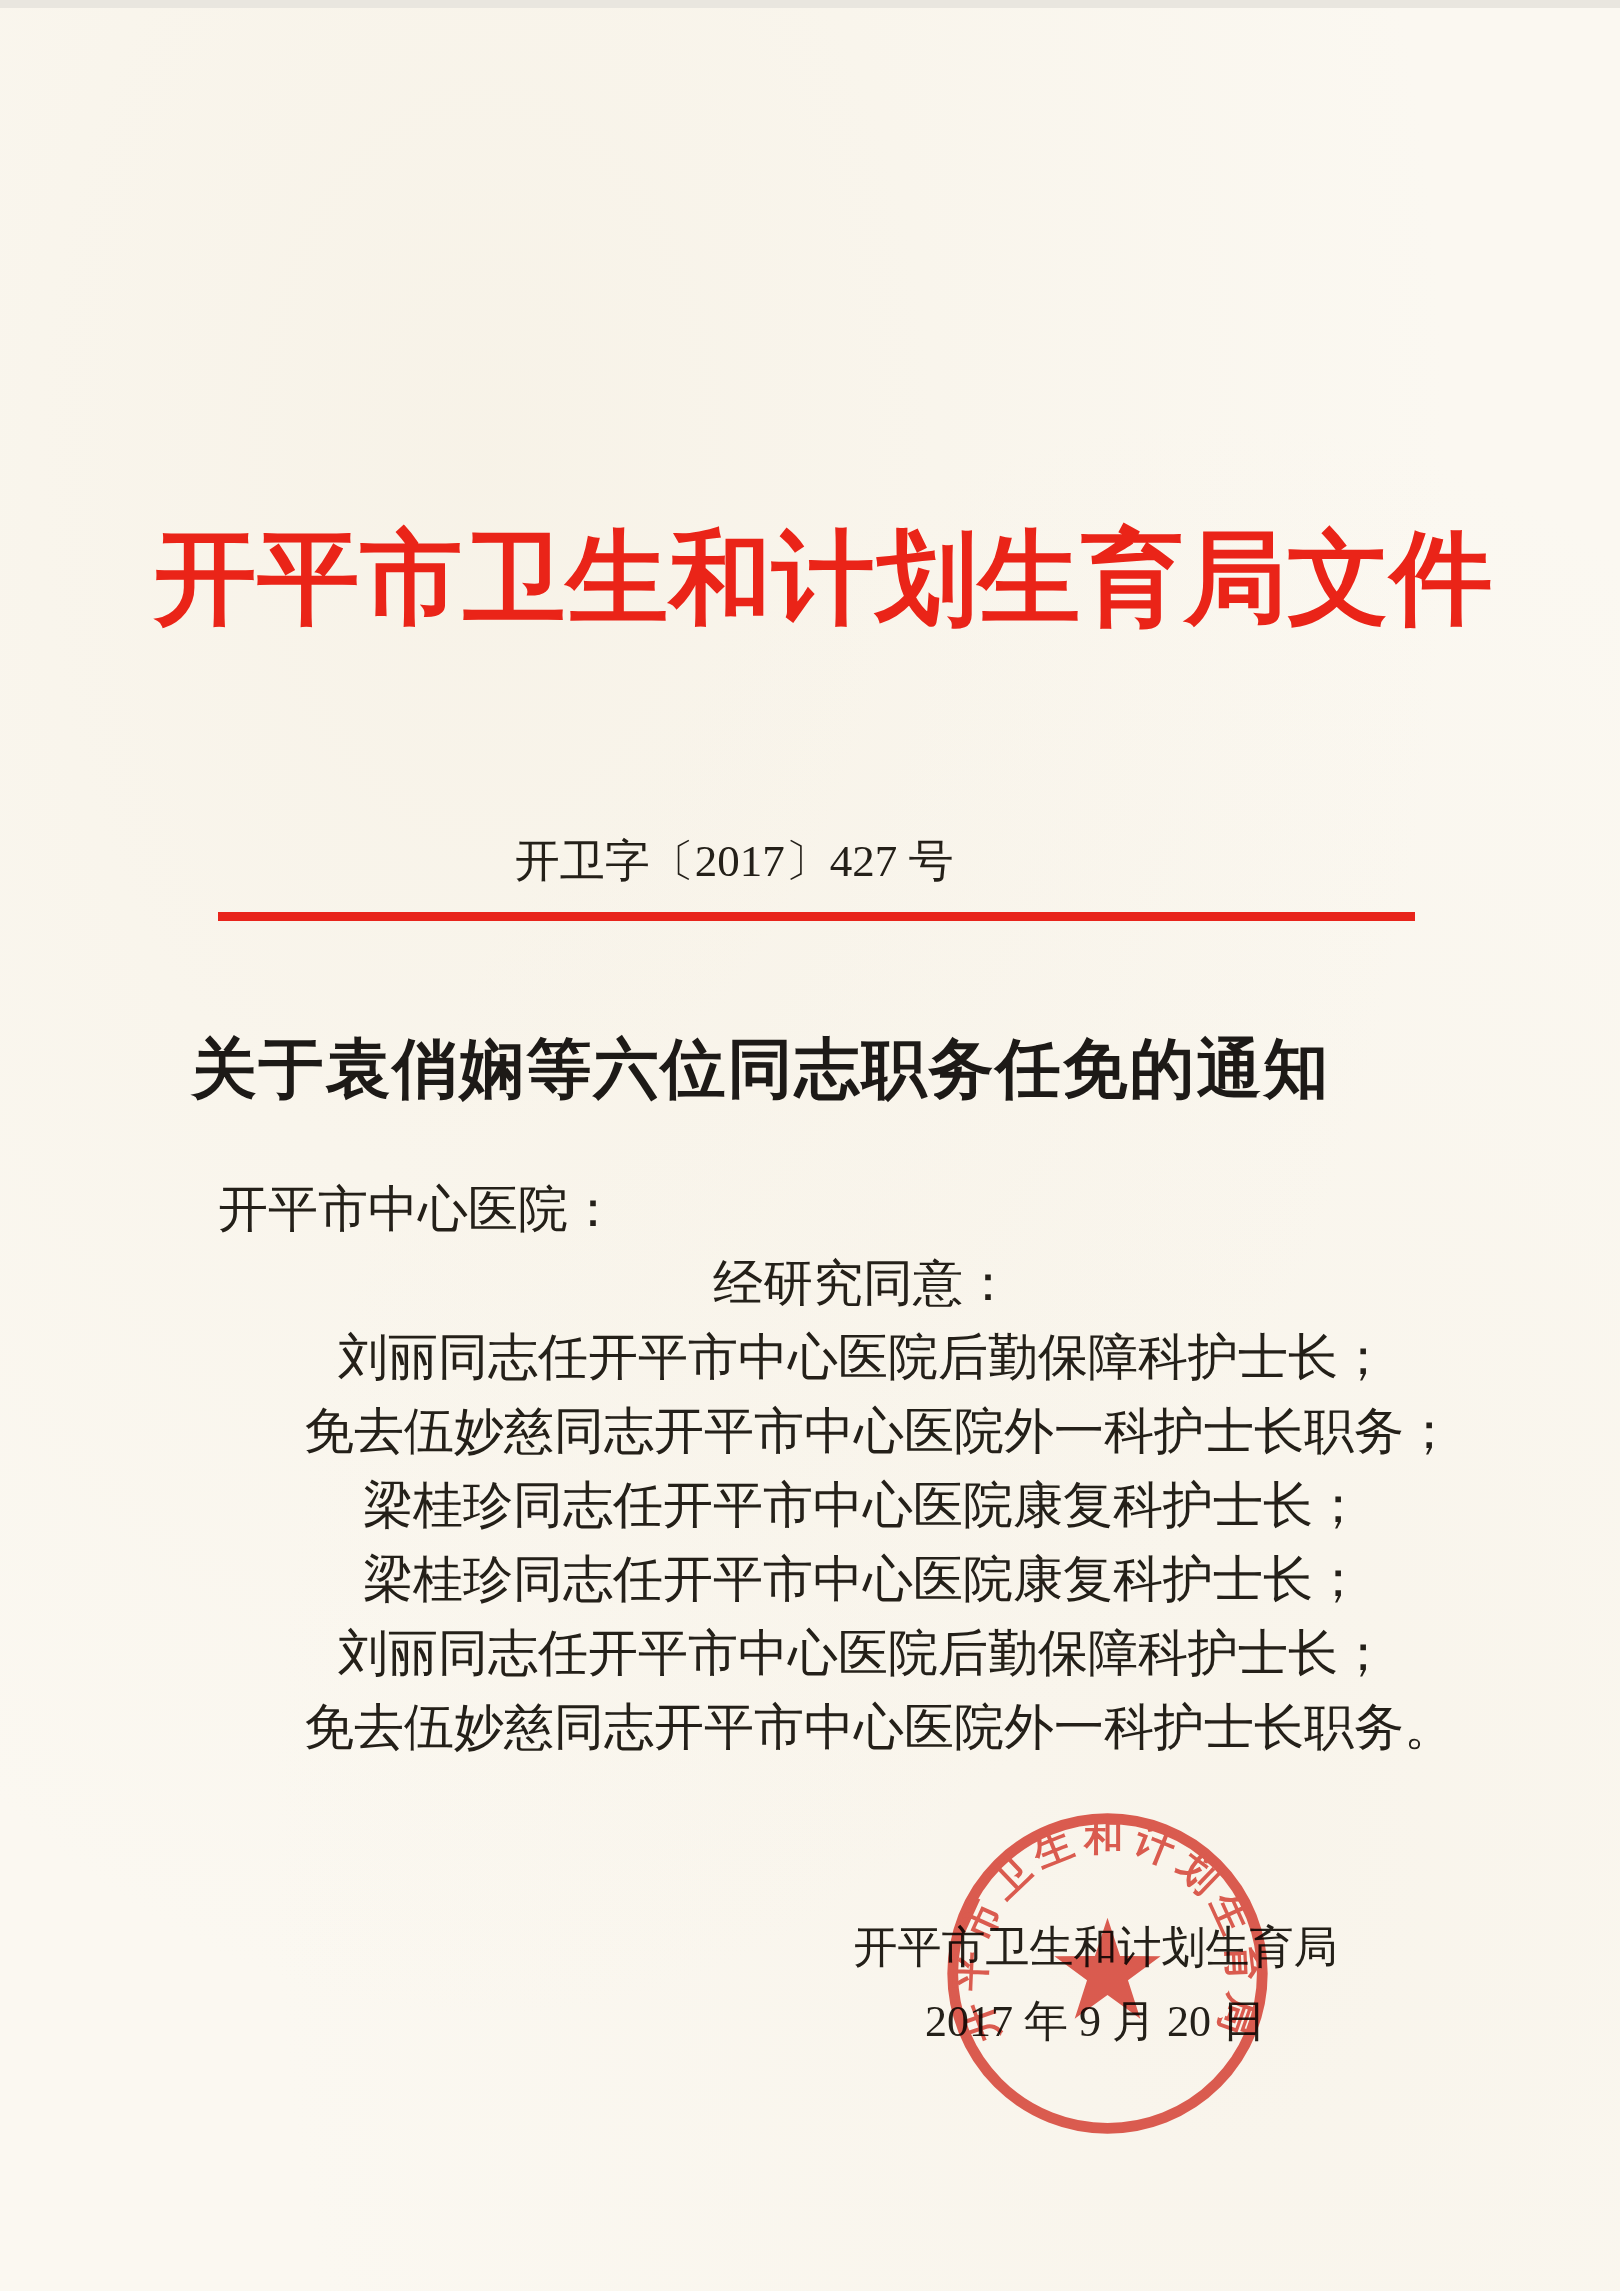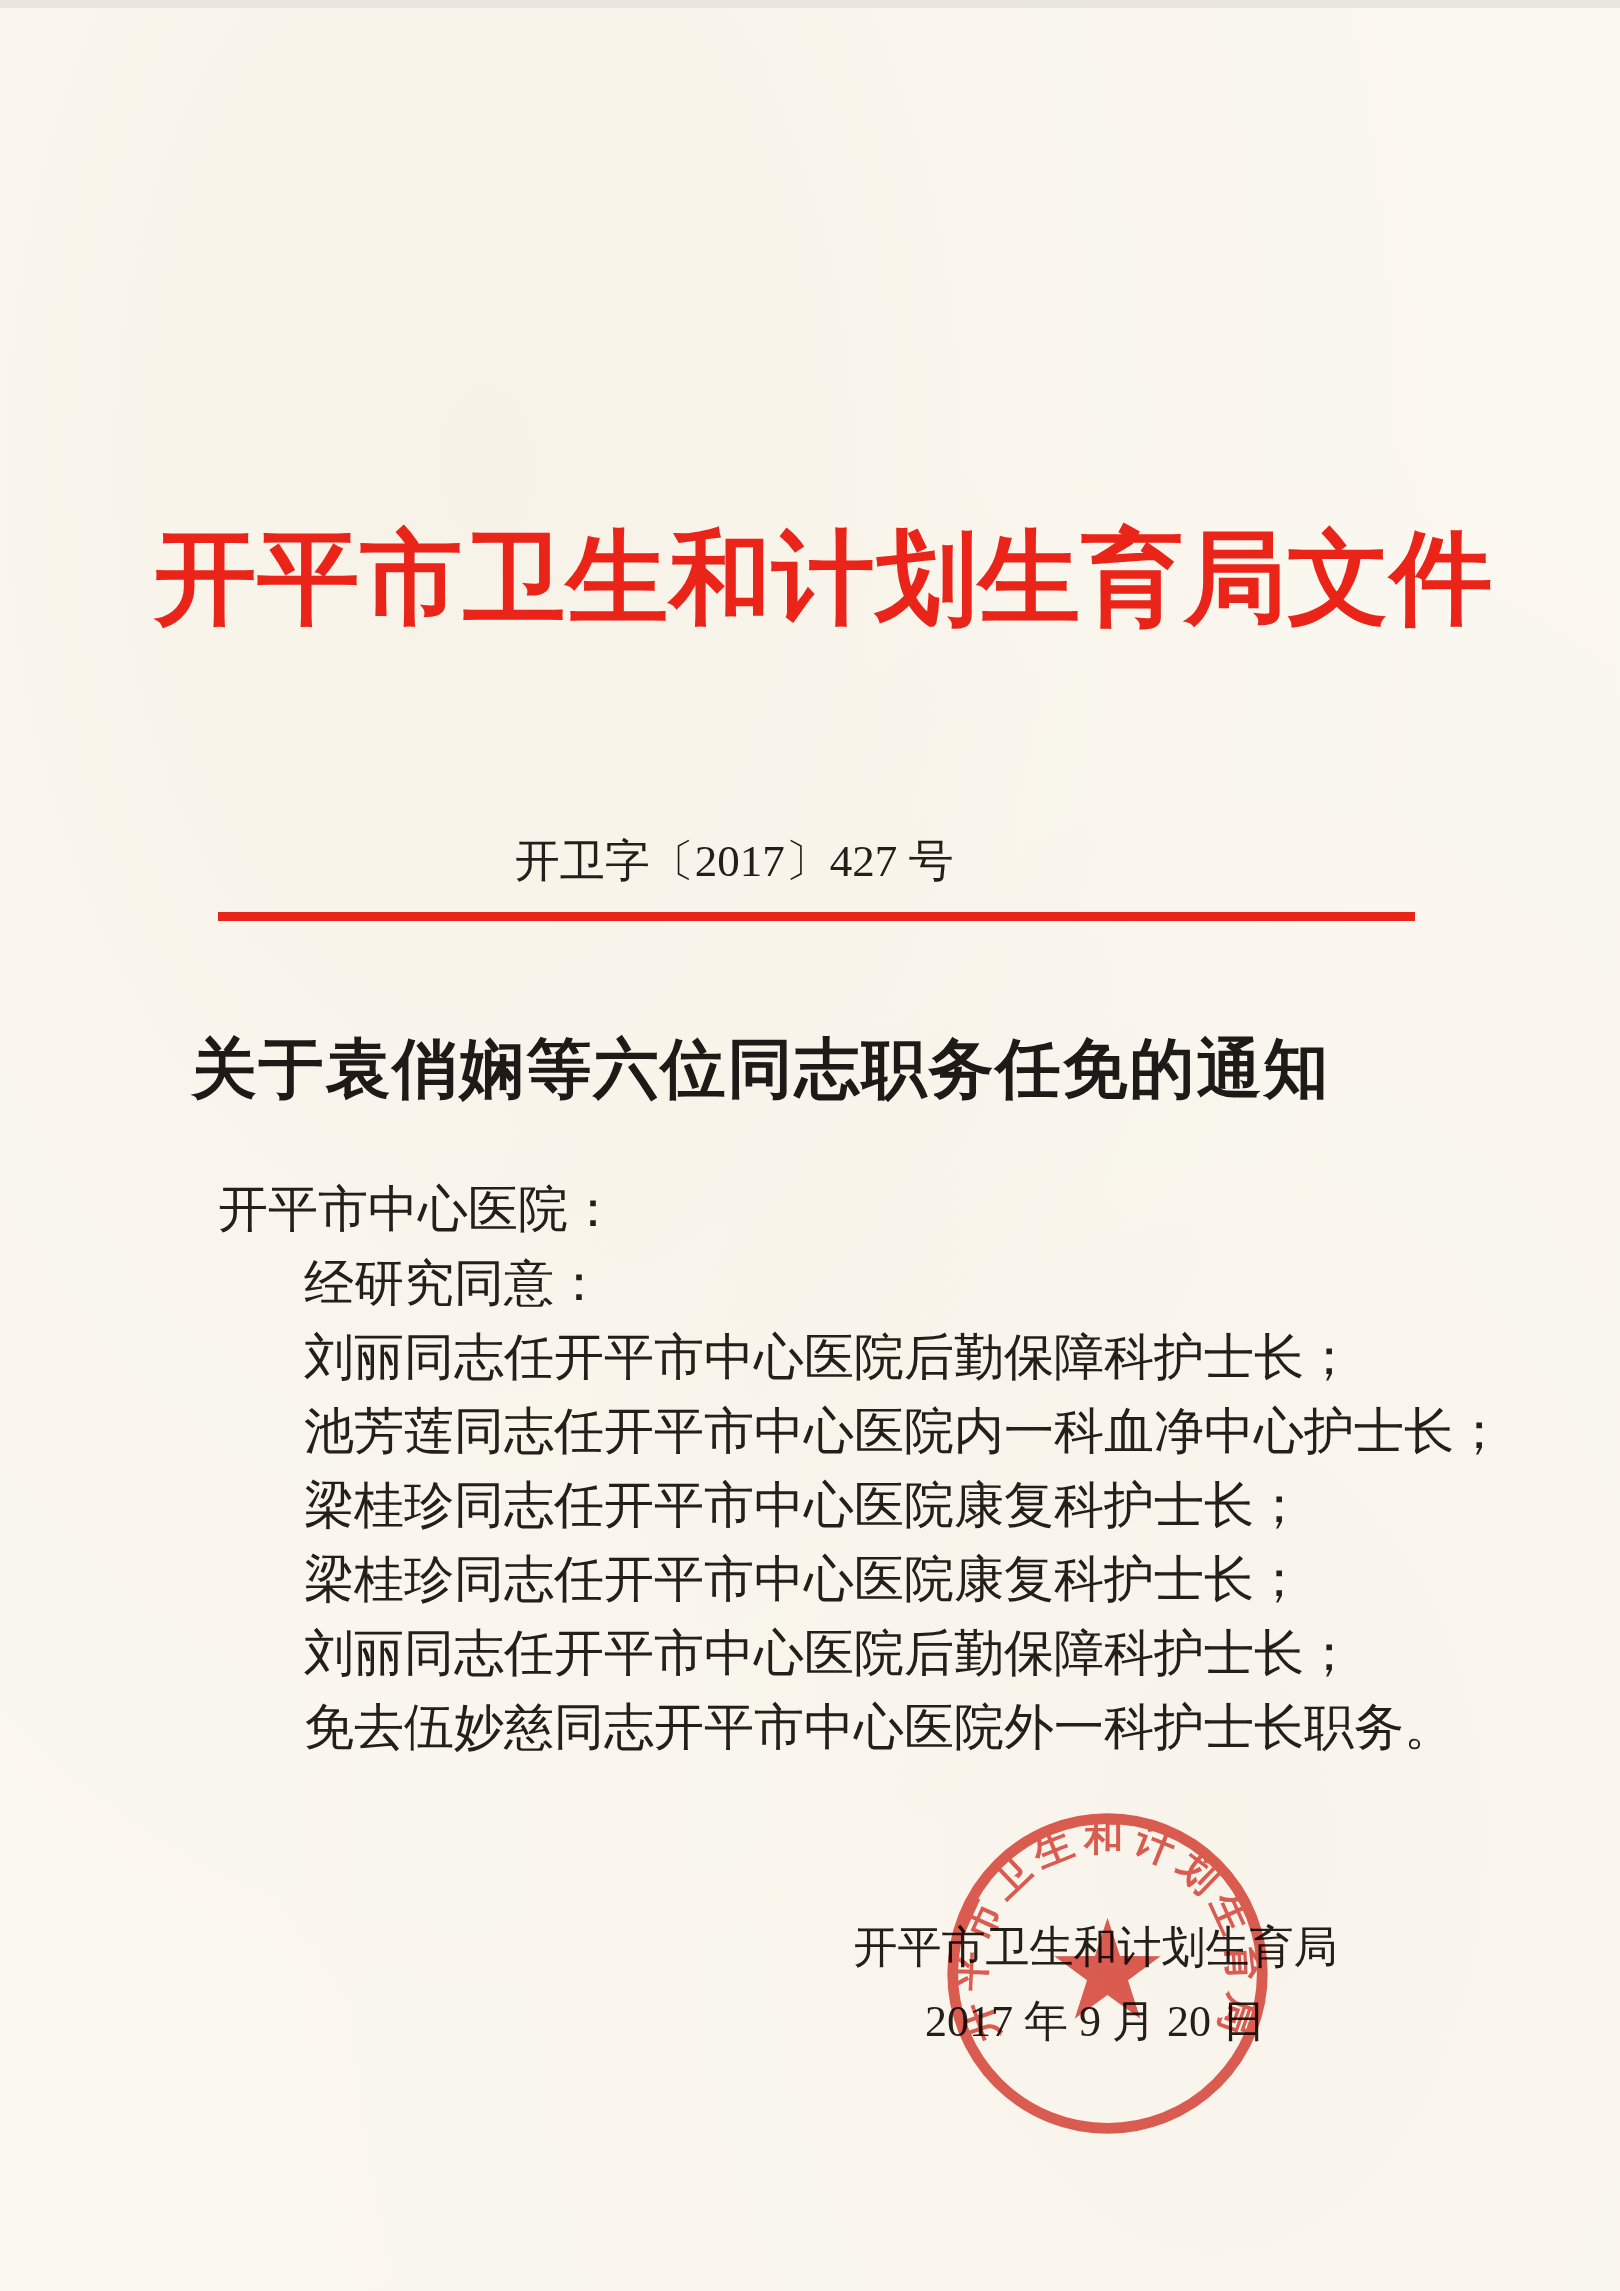--- a/index.html
+++ b/index.html
@@ -89,20 +89,21 @@
     line-height: 74px;
     color: #242019;
     text-align: left;
   }
   .body-block p {
     margin: 0;
     white-space: nowrap;
   }
   .body-block p.indent {
     text-indent: 86px;
+    text-align: center;
   }
 
   .signature-block {
     position: absolute;
     left: 821px;
     top: 1903px;
     width: 549px;
     text-align: center;
     font-size: 44px;
     line-height: 74px;
@@ -138,21 +139,21 @@
   <div class="doc-number">开卫字〔2017〕427 号</div>
 
   <div class="red-rule"></div>
 
   <div class="doc-title">关于袁俏娴等六位同志职务任免的通知</div>
 
   <div class="body-block">
     <p>开平市中心医院：</p>
     <p class="indent">经研究同意：</p>
     <p class="indent">刘丽同志任开平市中心医院后勤保障科护士长；</p>
-    <p class="indent">池芳莲同志任开平市中心医院内一科血净中心护士长；</p>
+    <p class="indent">免去伍妙慈同志开平市中心医院外一科护士长职务；</p>
     <p class="indent">梁桂珍同志任开平市中心医院康复科护士长；</p>
     <p class="indent">梁桂珍同志任开平市中心医院康复科护士长；</p>
     <p class="indent">刘丽同志任开平市中心医院后勤保障科护士长；</p>
     <p class="indent">免去伍妙慈同志开平市中心医院外一科护士长职务。</p>
   </div>
 
   <div class="signature-block">
     <p class="sig-line">开平市卫生和计划生育局</p>
     <p class="sig-line">2017 年 9 月 20 日</p>
   </div>

